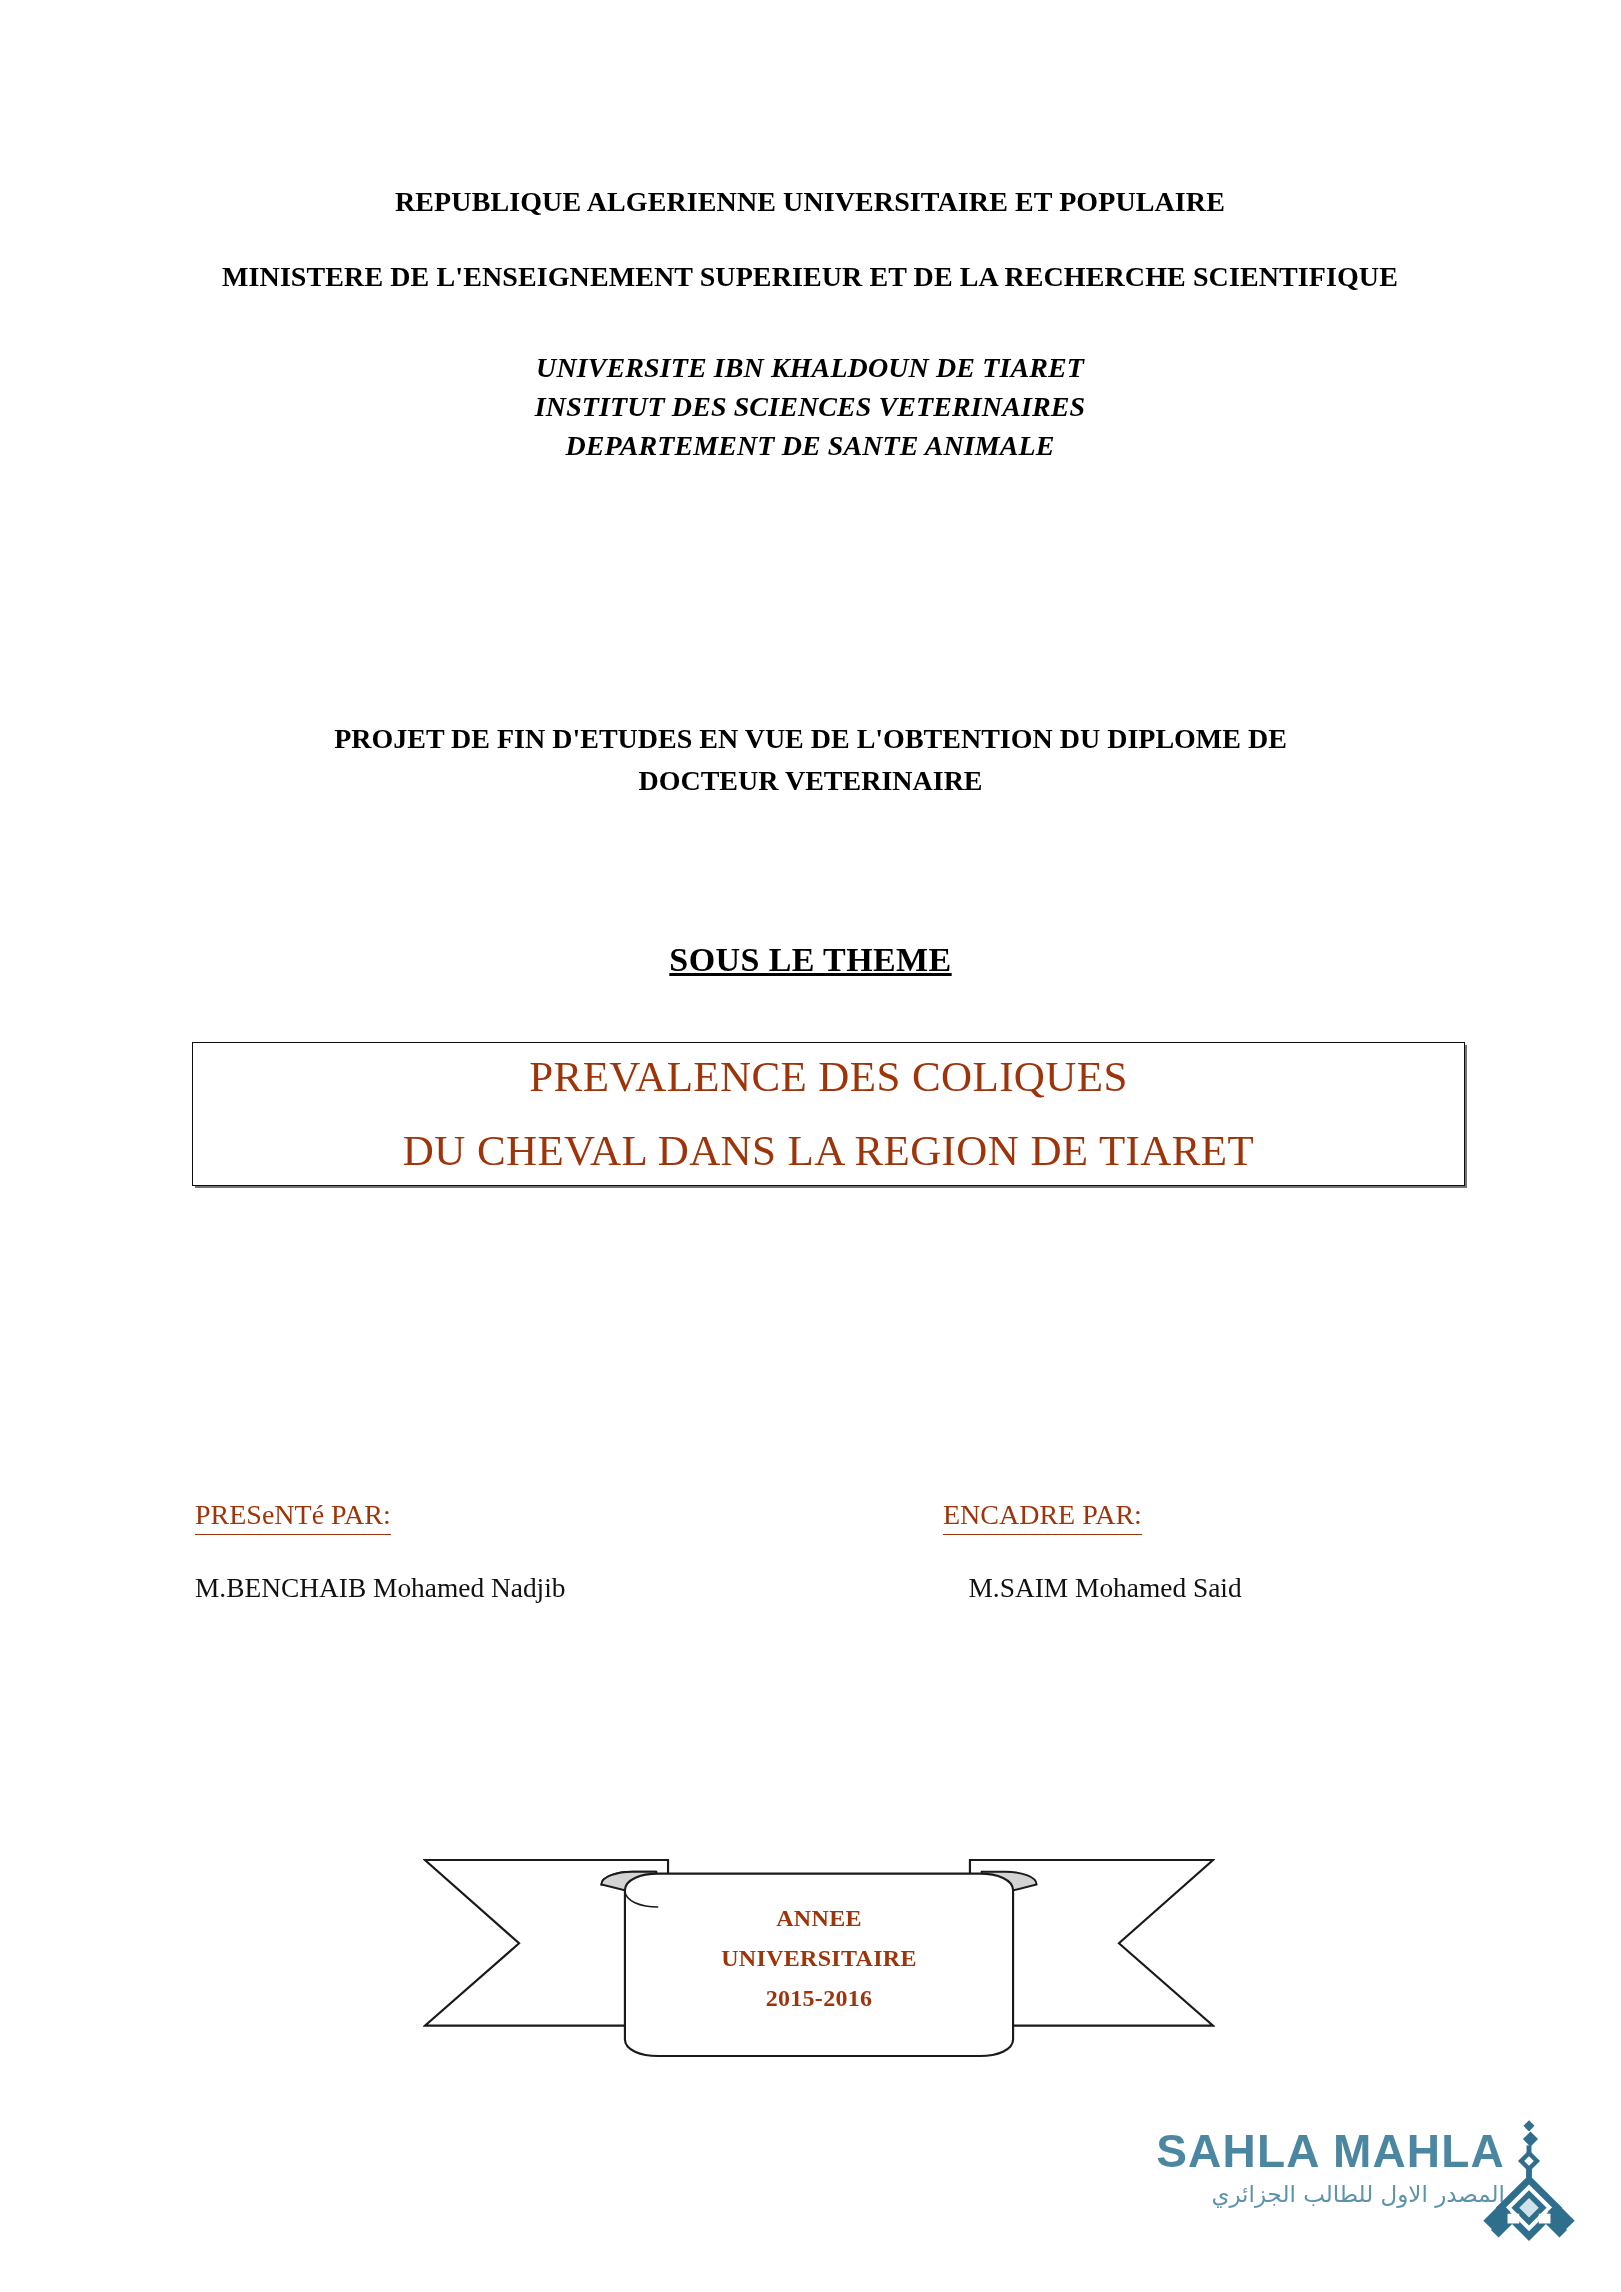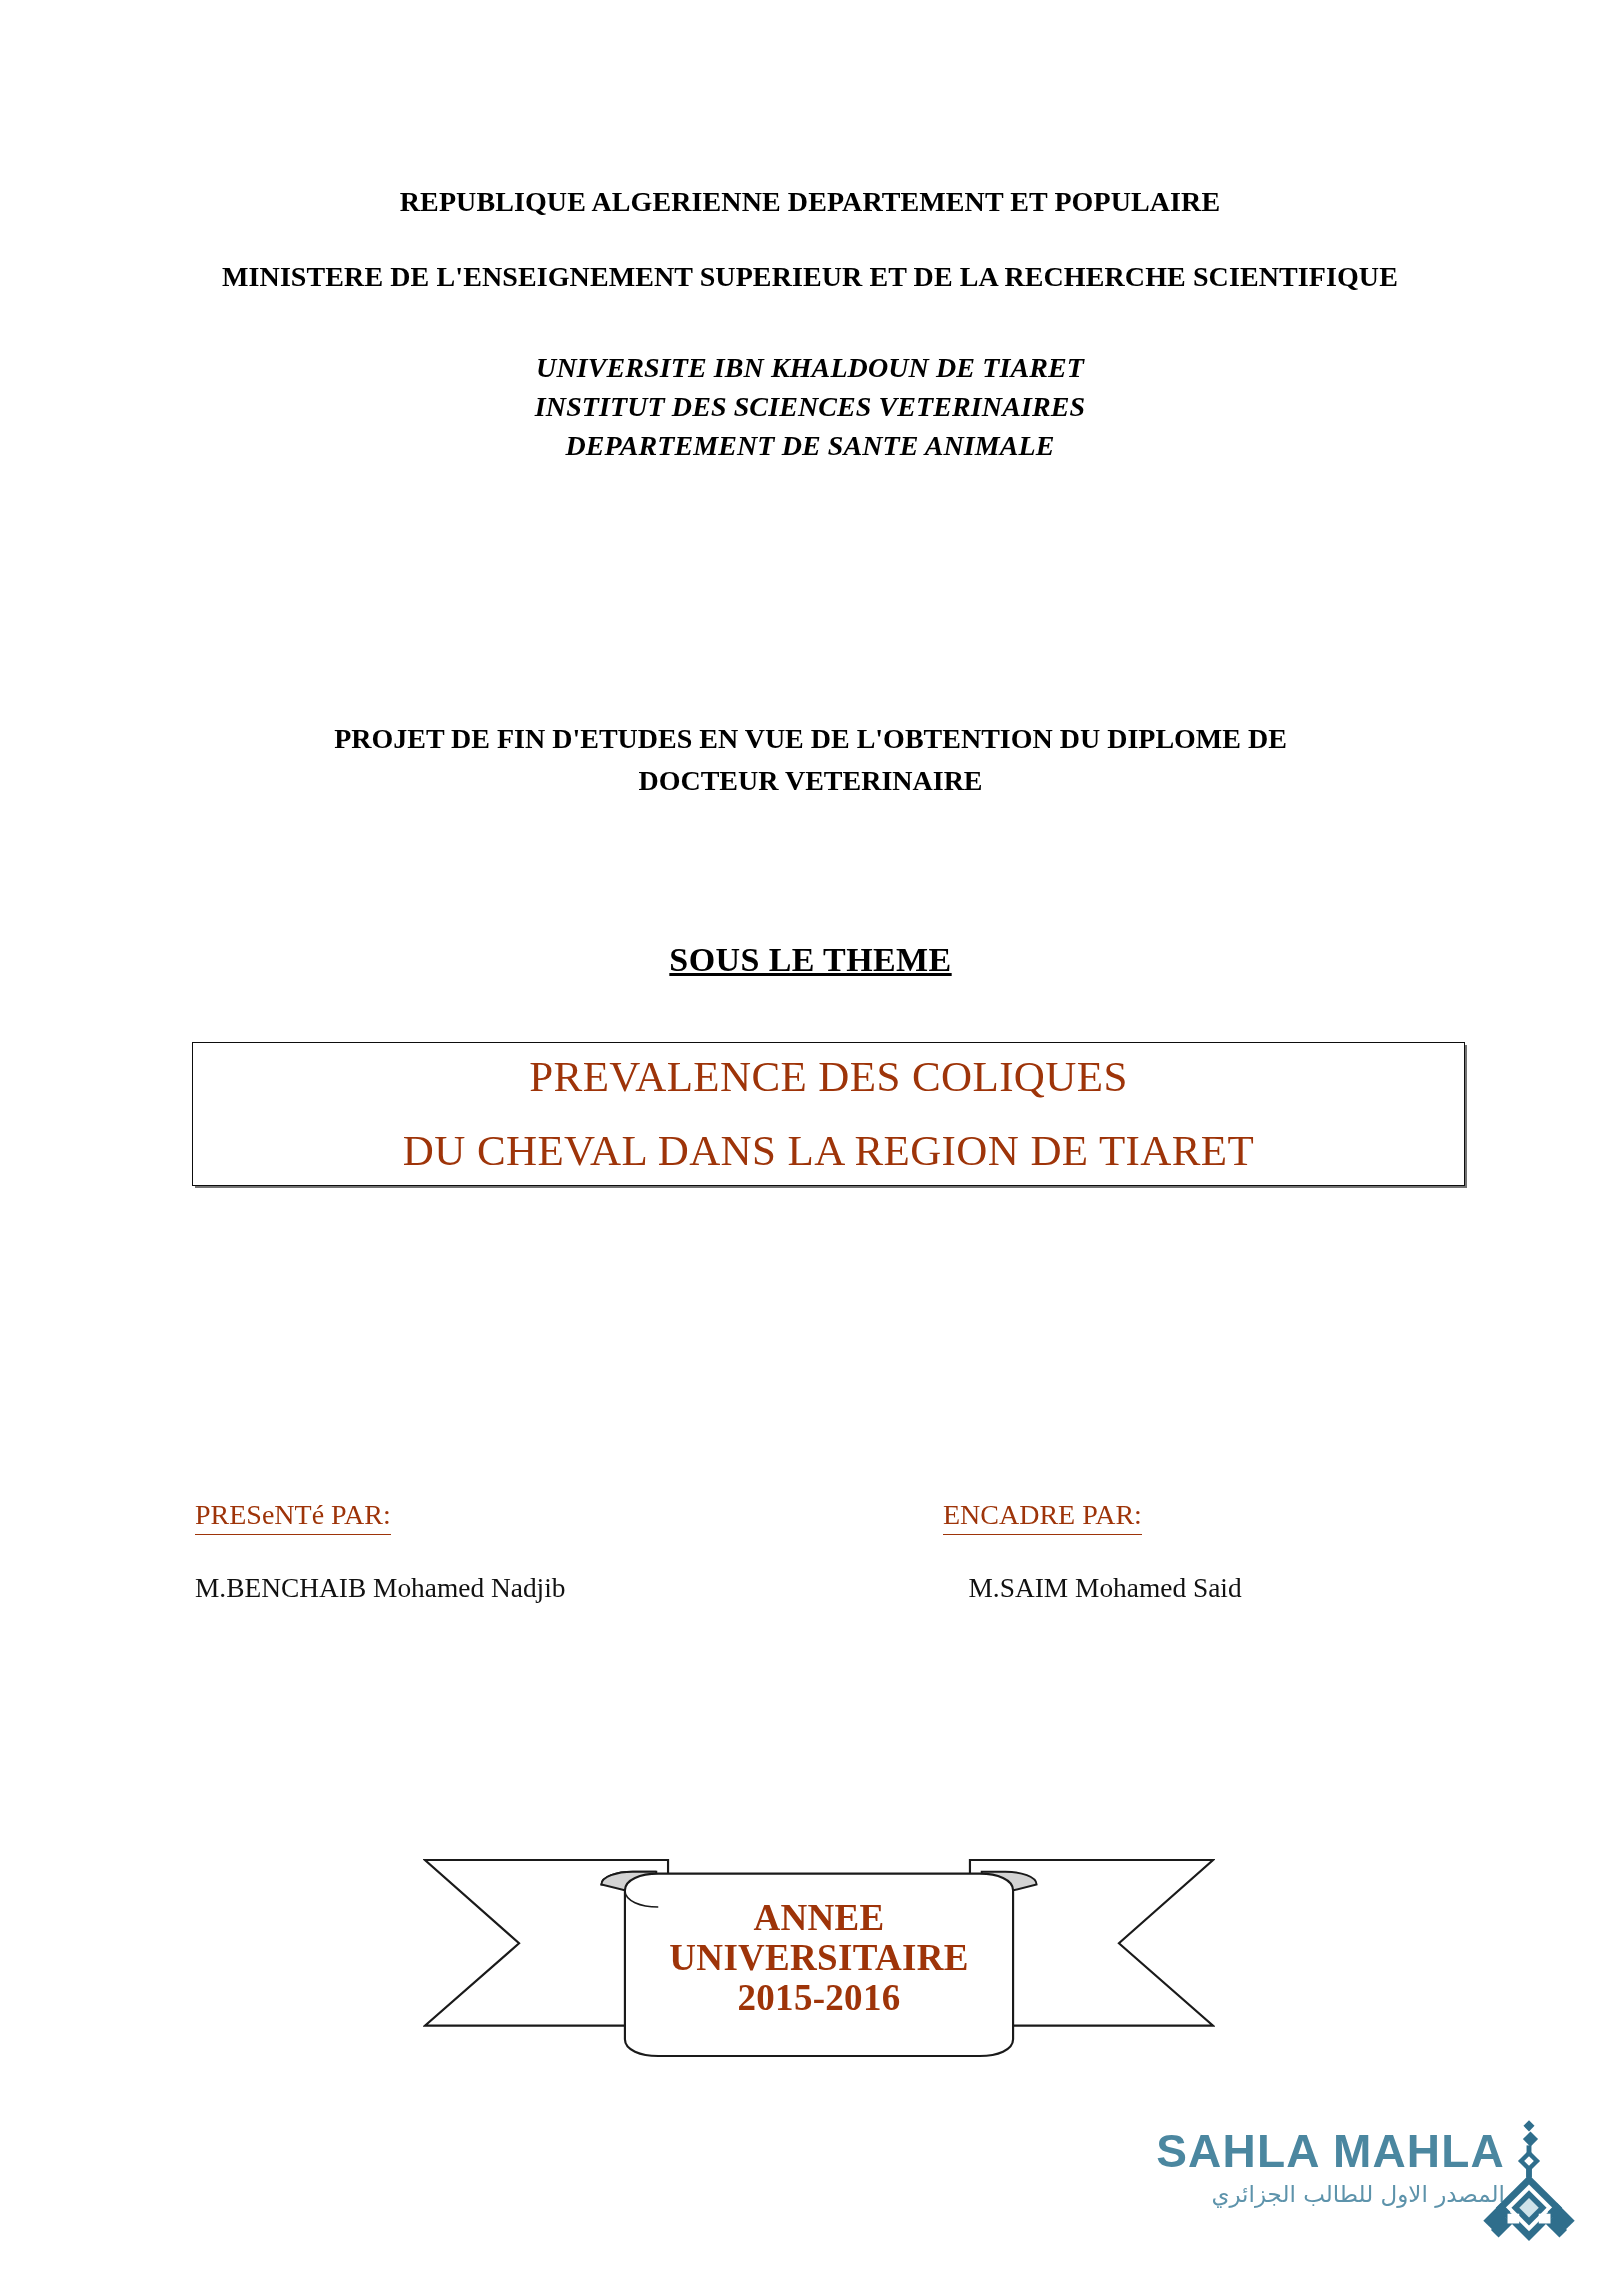--- a/index.html
+++ b/index.html
@@ -143,21 +143,21 @@
     position: absolute;
     left: 0;
     top: 51px;
     width: 792px;
     text-align: center;
     pointer-events: none;
   }
   .ribbon-text .rt {
     color: #9e3409;
     font-weight: bold;
-    font-size: 37px;
+    font-size: 24px;
     line-height: 40px;
     letter-spacing: 0.3px;
   }
 
   
   .logo {
     position: absolute;
     left: 1117px;
     top: 2120px;
     width: 461px;
@@ -196,21 +196,21 @@
     height: 123px;
   }
   .logo-mark svg { display: block; }
 </style>
 </head>
 <body>
 
 <div class="page">
 
   <div class="header-block">
-    <div class="header-line">REPUBLIQUE ALGERIENNE DEPARTEMENT ET POPULAIRE</div>
+    <div class="header-line">REPUBLIQUE ALGERIENNE UNIVERSITAIRE ET POPULAIRE</div>
     <div class="header-line wrap">MINISTERE DE L'ENSEIGNEMENT SUPERIEUR ET DE LA RECHERCHE SCIENTIFIQUE</div>
   </div>
 
   <div class="header-block-2">
     <div class="header-line">UNIVERSITE IBN KHALDOUN DE TIARET</div>
     <div class="header-line">INSTITUT  DES SCIENCES VETERINAIRES</div>
     <div class="header-line">DEPARTEMENT DE SANTE ANIMALE</div>
   </div>
 
   <div class="degree-block">

